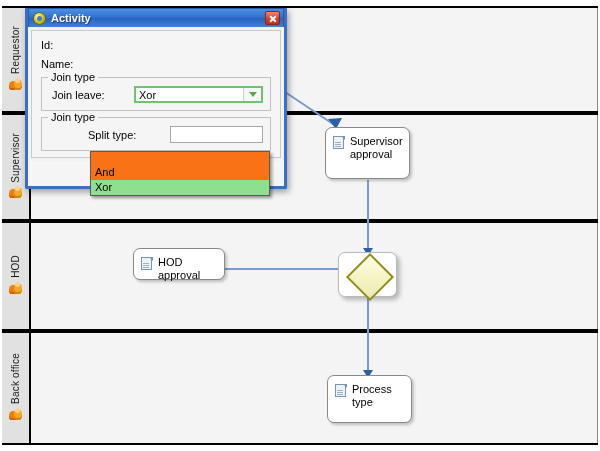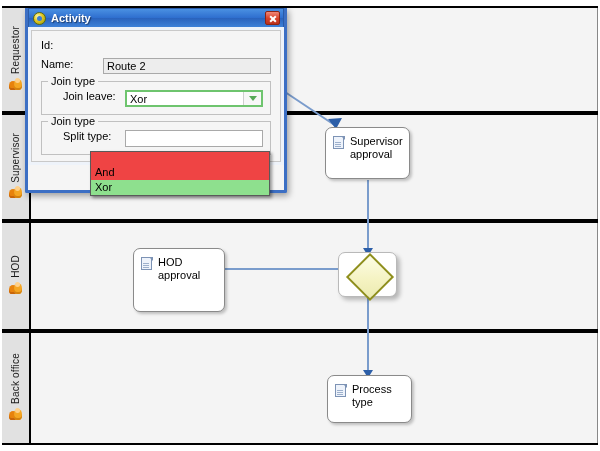--- a/index.html
+++ b/index.html
@@ -255,21 +255,23 @@
 
   .dlg-body {
     background: #f5f5f5;
     border: 1px solid #c9c9c9;
     margin: 3px;
     padding: 8px 9px 0 9px;
     position: relative;
   }
   .frow {
     display: flex;
+    align-items: center;
     margin-bottom: 7px;
+    gap: 20px;
   }
   .flabel {
     width: 62px;
     flex: 0 0 62px;
     font-size: 11px;
     color: #000;
   }
   .finput {
     flex: 1;
     height: 16px;
@@ -277,21 +279,21 @@
     background: #ededed;
     border: 1px solid #a9a9a9;
     font-size: 11px;
     line-height: 14px;
     padding: 0 3px;
     color: #000;
   }
   .group {
     border: 1px solid #c0c0c0;
     margin: 0 0 6px 0;
-    padding: 8px 7px 7px 21px;
+    padding: 8px 7px 7px 10px;
     position: relative;
   }
   .group-title {
     position: absolute;
     top: -7px;
     left: 6px;
     background: #f5f5f5;
     padding: 0 3px;
     font-size: 11px;
     color: #000;
@@ -334,21 +336,21 @@
     box-sizing: border-box;
     background: #ffffff;
     border: 1px solid #a9a9a9;
   }
 
   .dropdown {
     position: absolute;
     left: 58px;
     top: 120px;
     width: 178px;
-    background: #ef4444;
+    background: #f97316;
     border: 1px solid #5a5a5a;
     box-shadow: 2px 2px 3px rgba(0,0,0,0.4);
     z-index: 60;
   }
   .dd-pad { height: 13px; }
   .dd-item {
     height: 15px;
     line-height: 15px;
     font-size: 11px;
     padding-left: 4px;
@@ -460,21 +462,21 @@
         <div class="doc"></div>
           <div class="fold"></div>
         <div class="ln" style="top:6px;"></div>
         <div class="ln" style="top:8px;"></div>
         <div class="ln" style="top:10px;"></div>
       </div>
       <div class="node-label">Supervisor
 approval</div>
     </div>
 
-    <div class="node" style="left:133px; top:248px; width:92px; height:64px;">
+    <div class="node" style="left:133px; top:248px; width:92px; height:32px;">
       <div class="node-icon">
         <div class="doc"></div>
           <div class="fold"></div>
         <div class="ln" style="top:6px;"></div>
         <div class="ln" style="top:8px;"></div>
         <div class="ln" style="top:10px;"></div>
       </div>
       <div class="node-label">HOD approval</div>
     </div>
 
@@ -503,39 +505,38 @@
     </div>
 
     <div class="dlg-body">
 
       <div class="frow">
         <div class="flabel">Id:</div>
       </div>
 
       <div class="frow">
         <div class="flabel">Name:</div>
-        <div class="finput">Route 2</div>
       </div>
 
       <div class="group">
         <div class="group-title">Join type</div>
         <div class="frow" style="margin-bottom:0;">
           <div class="flabel">Join leave:</div>
           <div class="combo">
             <div class="combo-value">Xor</div>
             <div class="combo-btn">
               <div class="chev"></div>
             </div>
           </div>
         </div>
       </div>
 
       <div class="group">
         <div class="group-title">Join type</div>
-        <div class="frow" style="margin-bottom:0;">
+        <div class="frow" style="margin-bottom:0;margin-left:36px;">
           <div class="flabel">Split type:</div>
           <div class="combo-plain"></div>
         </div>
       </div>
 
       <div class="dropdown">
         <div class="dd-pad"></div>
         <div class="dd-item">And</div>
         <div class="dd-item sel">Xor</div>
       </div>

